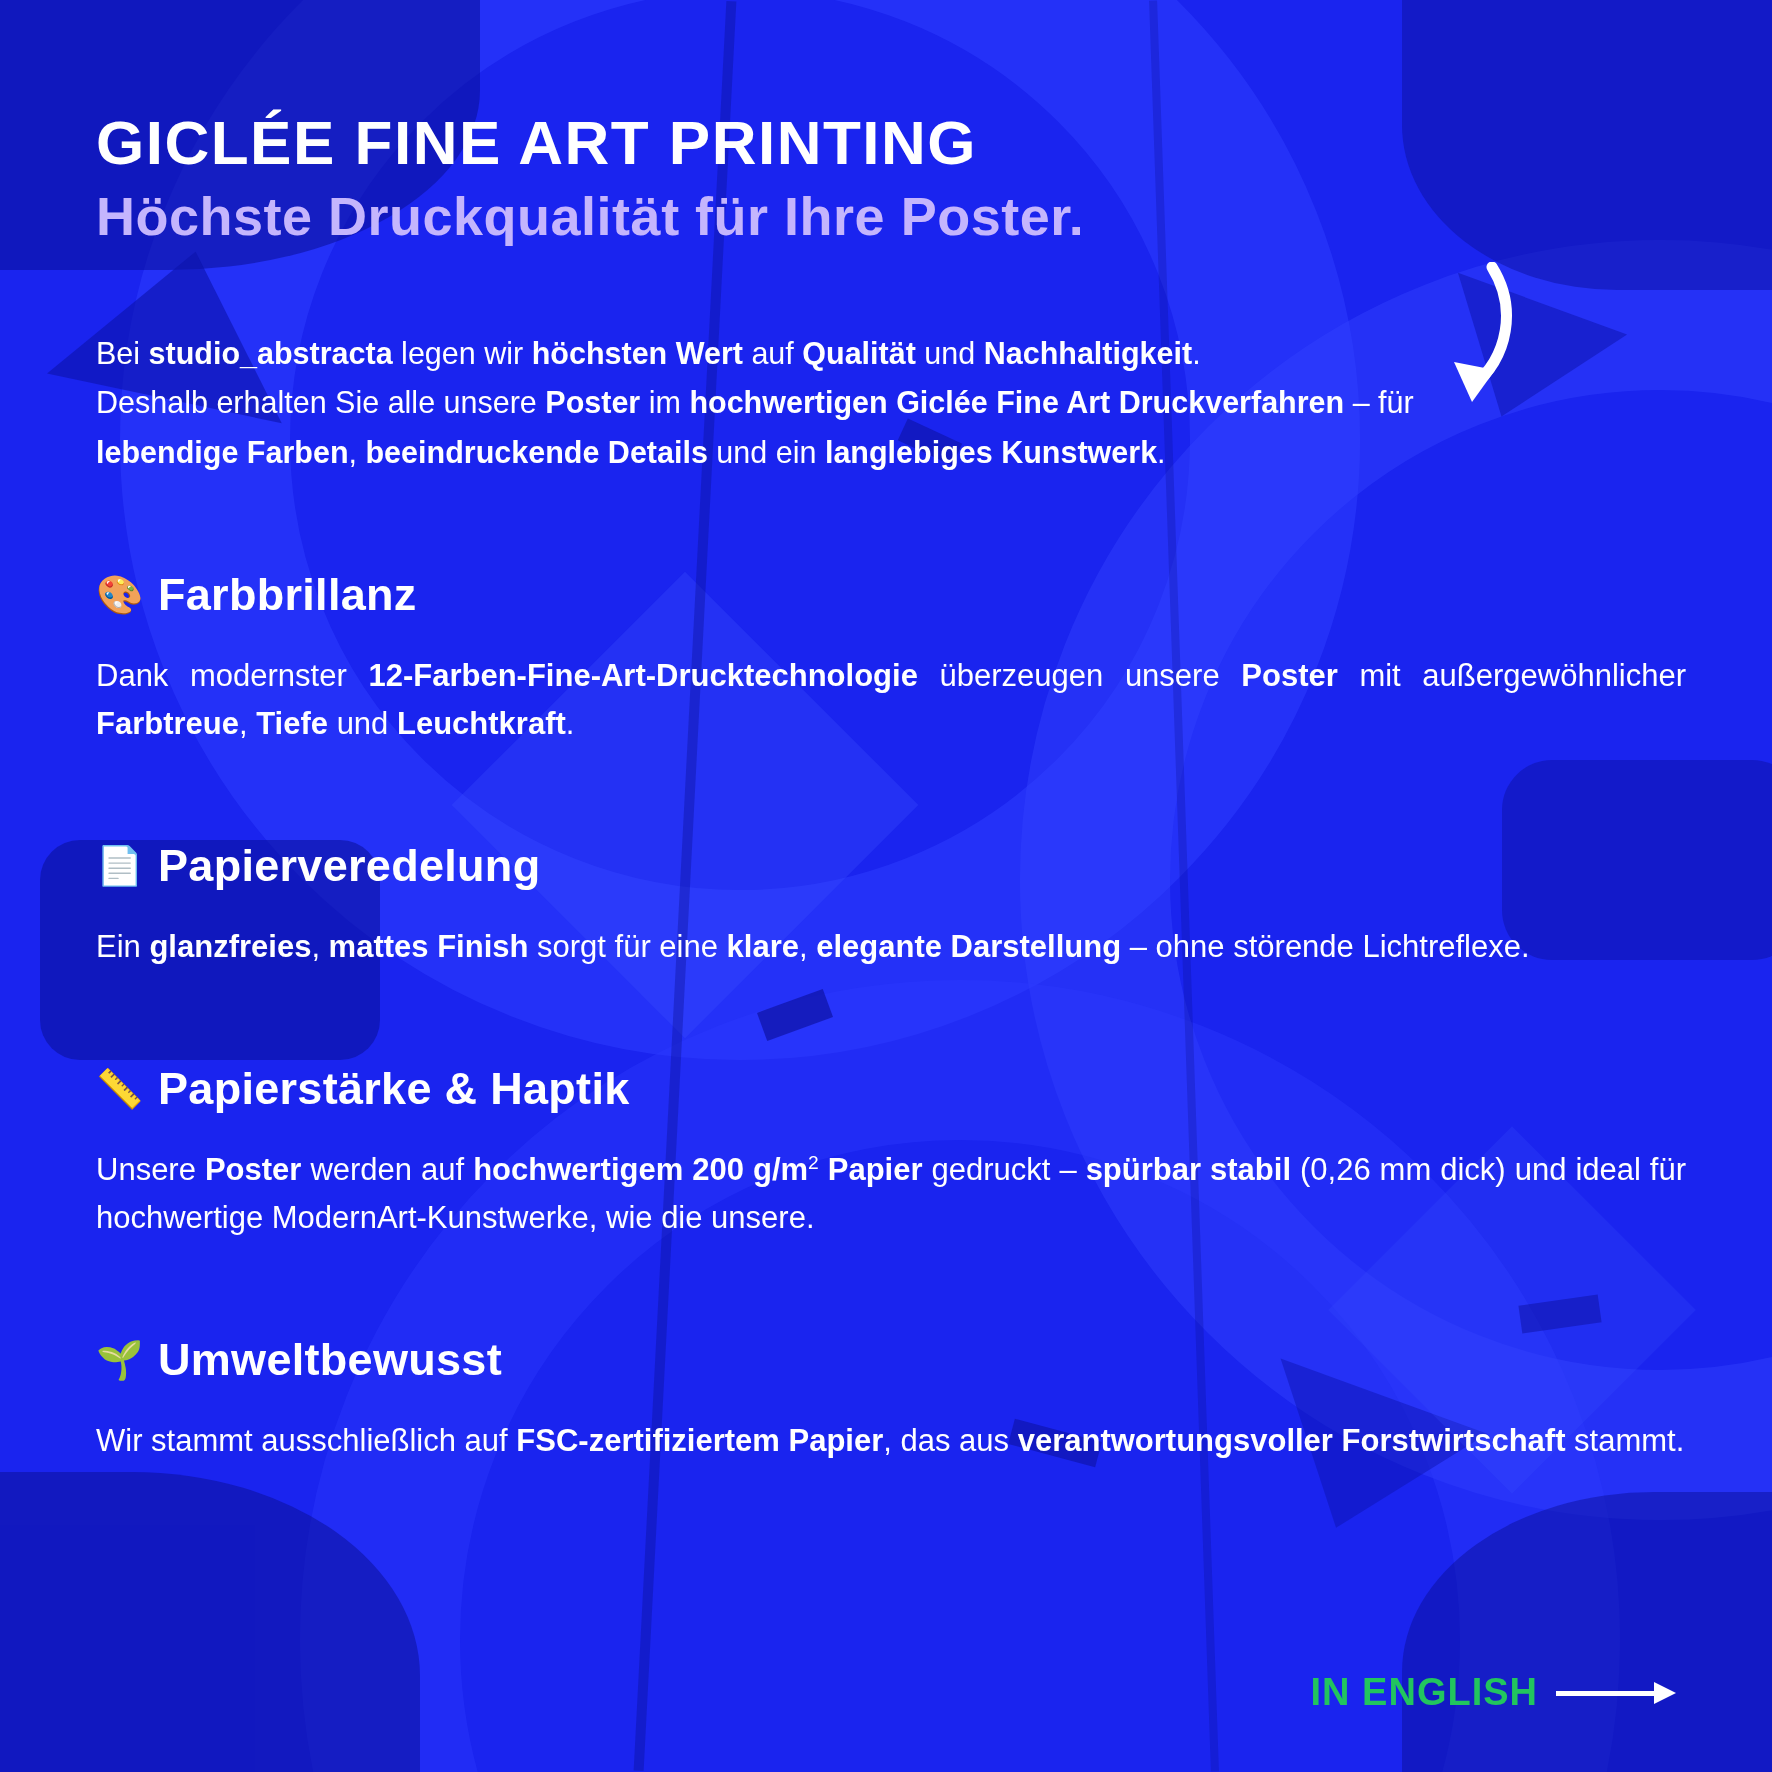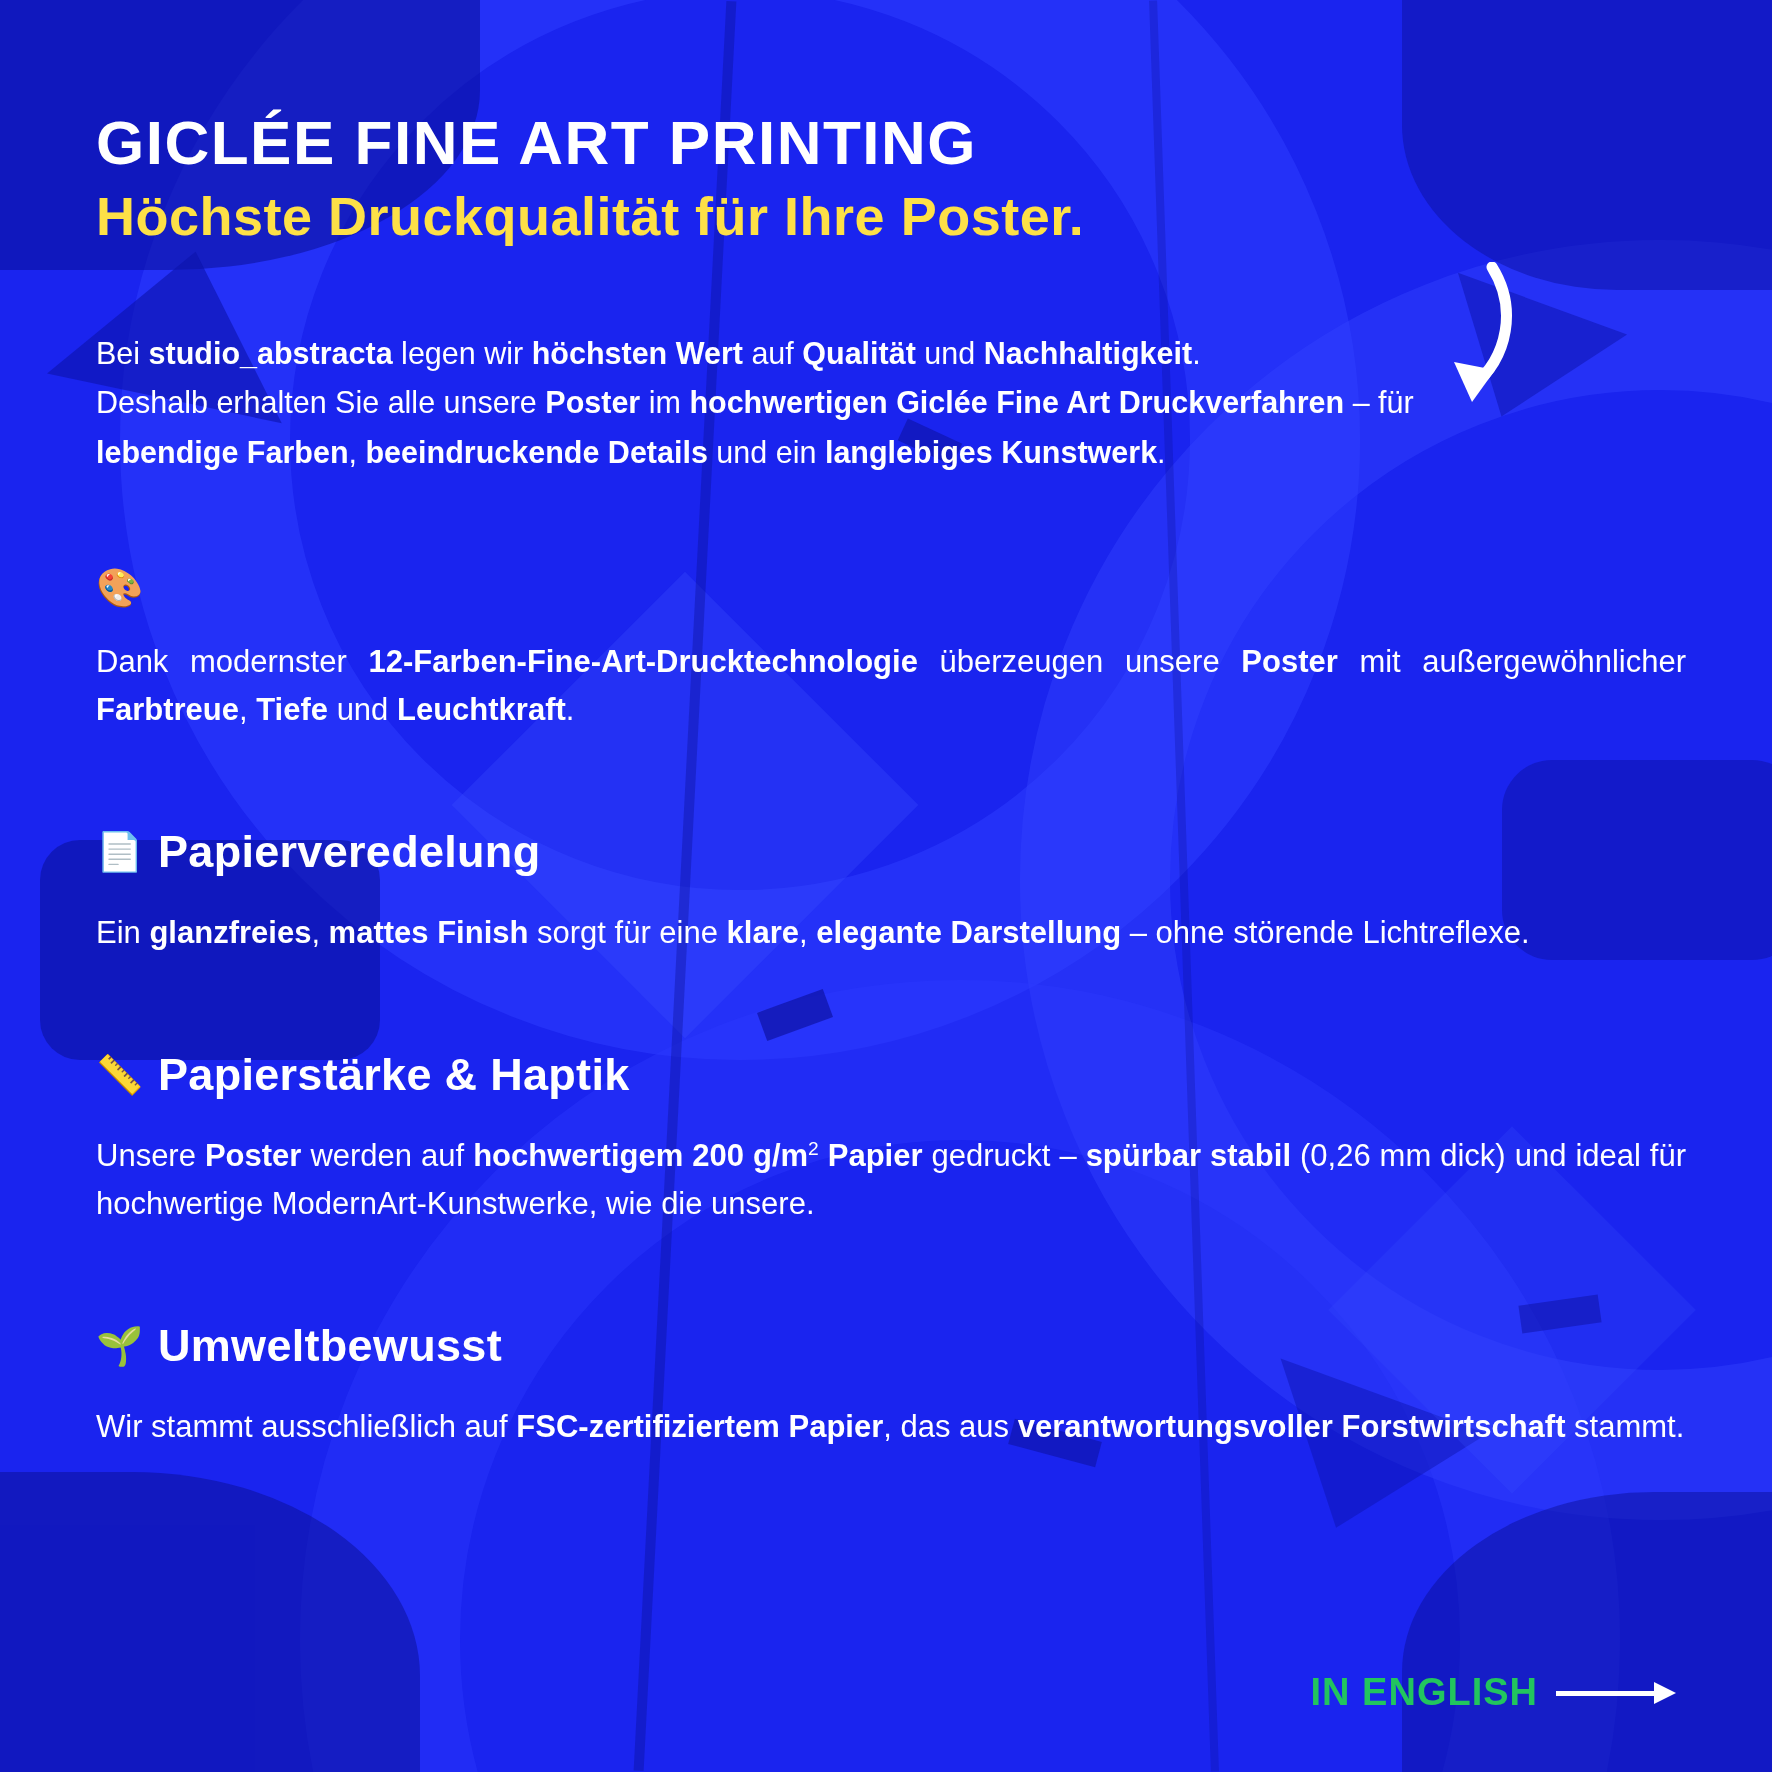--- a/index.html
+++ b/index.html
@@ -57,21 +57,21 @@
     margin: 0 0 14px 0;
     text-transform: uppercase;
     color: #ffffff;
   }
   .subheadline {
     font-weight: 800;
     font-size: 54px;
     letter-spacing: 0.5px;
     line-height: 1.05;
     margin: 0;
-    color: #fde047;
+    color: #c4b5fd;
   }
 
   .arrow-curve {
     position: absolute;
     right: 255px;
     top: 262px;
     width: 120px;
     height: 150px;
     z-index: 6;
   }
@@ -202,20 +202,21 @@
     <p class="intro">
       <span>Bei </span><b>studio_abstracta</b><span> legen wir </span><b>höchsten Wert</b><span> auf </span><b>Qualität</b><span> und </span><b>Nachhaltigkeit</b><span>.</span><br>
       <span>Deshalb erhalten Sie alle unsere </span><b>Poster</b><span> im </span><b>hochwertigen Giclée Fine Art Druckverfahren</b><span> – für </span><br>
       <b>lebendige Farben</b><span>, </span><b>beeindruckende Details</b><span> und ein </span><b>langlebiges Kunstwerk</b><span>.</span>
     </p>
 
     <div id="sections-host">
         <div class="section">
           <div class="section-title">
             <span class="section-emoji">🎨</span>
+            <span>Farbbrillanz</span>
           </div>
           <p class="section-body"><span>Dank modernster </span><b>12-Farben-Fine-Art-Drucktechnologie</b><span> überzeugen unsere </span><b>Poster</b><span> mit außergewöhnlicher </span><b>Farbtreue</b><span>, </span><b>Tiefe</b><span> und </span><b>Leuchtkraft</b><span>.</span></p>
         </div>
         <div class="section">
           <div class="section-title">
             <span class="section-emoji">📄</span>
             <span>Papierveredelung</span>
           </div>
           <p class="section-body"><span>Ein </span><b>glanzfreies</b><span>, </span><b>mattes Finish</b><span> sorgt für eine </span><b>klare</b><span>, </span><b>elegante Darstellung</b><span> – ohne störende Lichtreflexe.</span></p>
         </div>

